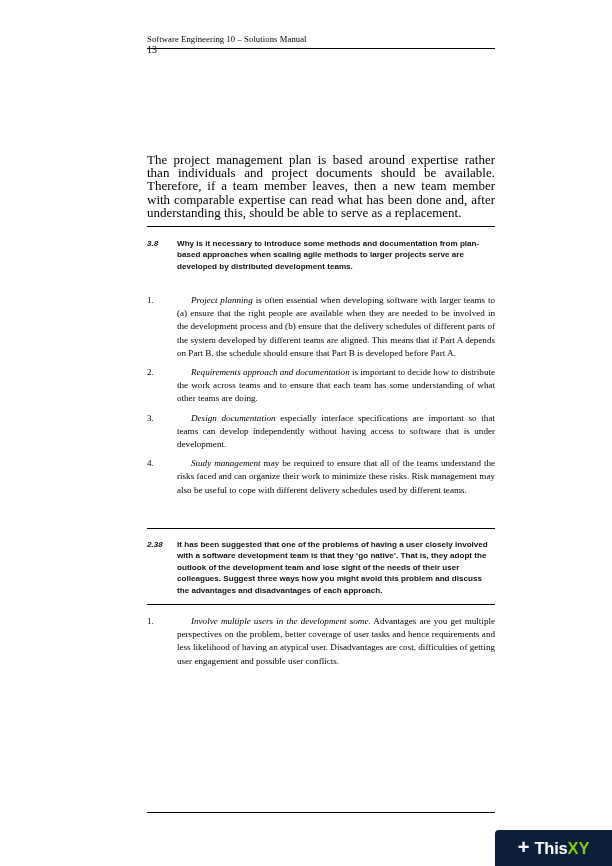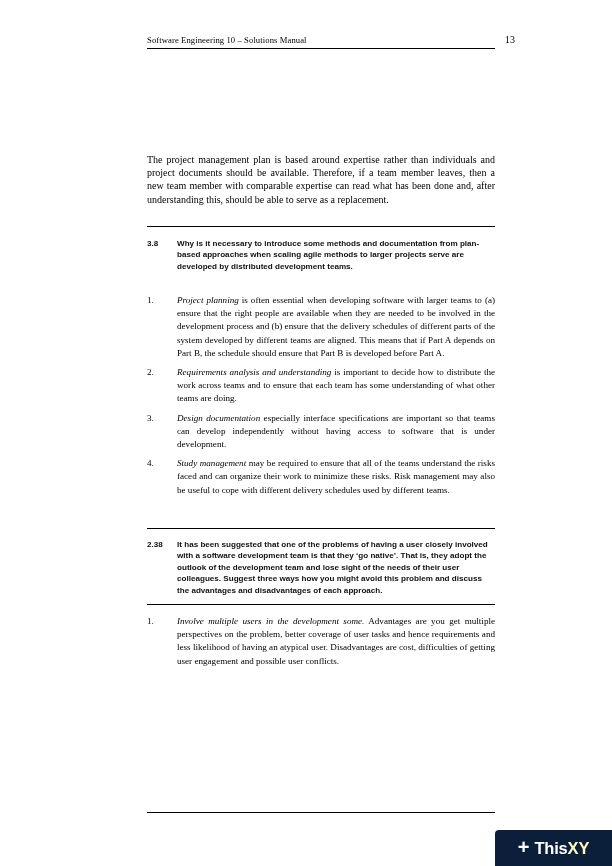--- a/index.html
+++ b/index.html
@@ -23,23 +23,24 @@
   }
 
   
   .header {
     position: absolute;
     left: 147px;
     top: 34px;
     width: 368px;
     display: flex;
     justify-content: space-between;
-    align-items: flex-end;
+    align-items: flex-start;
     font-size: 8.6px;
     letter-spacing: 0.1px;
+    flex-direction: column;
   }
   .header-rule {
     position: absolute;
     left: 147px;
     top: 48px;
     width: 348px;
     height: 1px;
     background: #000000;
   }
   .page-number {
@@ -49,21 +50,21 @@
   
   .content {
     position: absolute;
     left: 147px;
     top: 0;
     width: 348px;
   }
 
   p.para {
     margin: 0;
-    font-size: 10px;
+    font-size: 13px;
     line-height: 13.2px;
     text-align: justify;
     text-justify: inter-word;
   }
 
   .rule {
     width: 348px;
     height: 1px;
     background: #000000;
   }
@@ -73,20 +74,21 @@
     display: flex;
     font-family: "Liberation Sans", sans-serif;
     font-size: 8.1px;
     line-height: 11.4px;
     font-weight: bold;
     color: #111111;
   }
   .qnum {
     width: 30px;
     flex: 0 0 30px;
+    font-style: italic;
   }
   .qtext {
     flex: 1 1 auto;
   }
 
   
   .item {
     display: flex;
     font-size: 9.1px;
     line-height: 13.2px;
@@ -95,20 +97,21 @@
     width: 30px;
     flex: 0 0 30px;
   }
   .item-body {
     flex: 1 1 auto;
     text-align: justify;
     text-justify: inter-word;
   }
   .ital {
     font-style: italic;
+    margin-left: 14px;
   }
 
   
   .s1 { height: 6px; }
 
   
   .footer-rule {
     position: absolute;
     left: 147px;
     top: 812px;
@@ -141,21 +144,21 @@
     top: -1px;
   }
   .badge-text {
     font-family: "Liberation Sans", sans-serif;
     font-size: 16.5px;
     font-weight: bold;
     color: #ffffff;
     letter-spacing: -0.2px;
   }
   .badge-text .xy {
-    color: #fef9c3;
+    color: #84cc16;
     margin-top: 48px;
   }
 </style>
 </head>
 <body>
 
 <div class="page">
 
   <div class="header">
     <span>Software Engineering 10 – Solutions Manual</span>
@@ -182,21 +185,21 @@
 
     <div class="item">
       <div class="item-num">1.</div>
       <div class="item-body"><span class="ital">Project planning</span><span> is often essential when developing software with larger teams to (a) ensure that the right people are available when they are needed to be involved in the development process and (b) ensure that the delivery schedules of different parts of the system developed by different teams are aligned. This means that if Part A depends on Part B, the schedule should ensure that Part B is developed before Part A.</span></div>
     </div>
 
     <div class="s1"></div>
 
     <div class="item">
       <div class="item-num">2.</div>
-      <div class="item-body"><span class="ital">Requirements analysis and understanding</span><span> is important to decide how to distribute the work across teams and to ensure that each team has some understanding of what other teams are doing.</span></div>
+      <div class="item-body"><span class="ital">Requirements approach and documentation</span><span> is important to decide how to distribute the work across teams and to ensure that each team has some understanding of what other teams are doing.</span></div>
     </div>
 
     <div class="s1"></div>
 
     <div class="item">
       <div class="item-num">3.</div>
       <div class="item-body"><span class="ital">Design documentation</span><span>  especially interface specifications are important so that teams can develop independently without having access to software that is under development.</span></div>
     </div>
 
     <div class="s1"></div>

